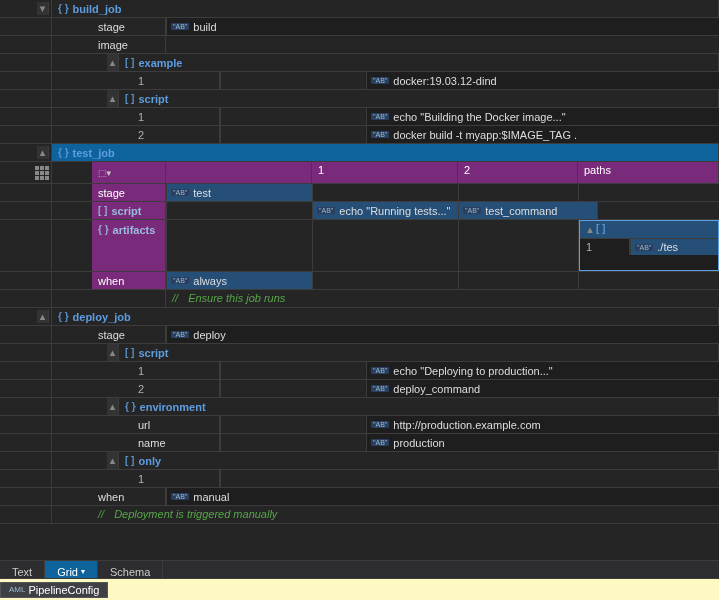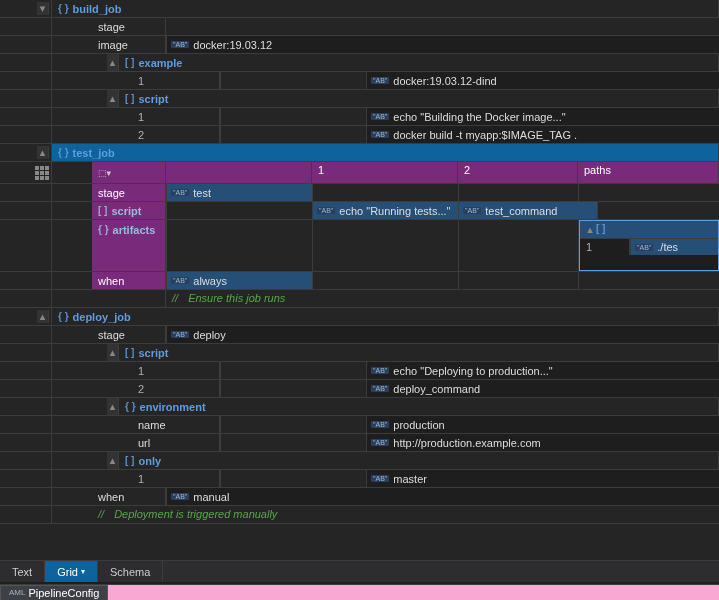--- a/index.html
+++ b/index.html
@@ -115,22 +115,22 @@
   display: flex;
   align-items: center;
   gap: 3px;
   cursor: pointer;
 }
 .btab.active { background: #0e639c; color: #fff; }
 .dropdown-caret { font-size: 8px; }
 .status-bar {
   position: absolute;
   bottom: 0; left: 0; right: 0;
-  height: 16px;
-  background: #f9a8d4;
+  height: 22px;
+  background: #fef9c3;
   border-top: 1px solid #3c3c3c;
   display: flex;
   align-items: center;
 }
 .status-tab {
   background: #3f3f46;
   color: #fff;
   padding: 1px 8px;
   font-size: 11px;
   display: flex;
@@ -168,31 +168,31 @@
         <span class="key-obj">build_job</span>
       </div>
   </div>
 
   <div class="row i1">
     <div class="gutter"></div>
       <div class="indent"></div>
     <div class="key-cell keycol-w1">
         <span class="key-plain">stage</span>
       </div>
+    <div class="val-cell">
+        <span class="type-badge">"AB"</span>
+        <span class="val-text">build</span>
+      </div>
   </div>
 
   <div class="row i1">
     <div class="gutter"></div>
       <div class="indent"></div>
     <div class="key-cell keycol-w1">
         <span class="key-plain">image</span>
-      </div>
-    <div class="val-cell">
-        <span class="type-badge">"AB"</span>
-        <span class="val-text">docker:19.03.12</span>
       </div>
   </div>
 
   <div class="row i2">
     <div class="gutter"></div>
       <div class="indent"></div>
     <div class="expander">▴</div>
     <div class="key-cell" style="flex:1">
         <span class="sym key-arr">[ ]</span>
         <span class="key-arr">example</span>
@@ -427,61 +427,57 @@
     <div class="expander">▴</div>
     <div class="key-cell" style="flex:1">
         <span class="sym key-obj">{ }</span>
         <span class="key-obj">environment</span>
       </div>
   </div>
   <div class="row i3">
     <div class="gutter"></div>
       <div class="indent"></div>
     <div class="key-cell keycol-w2">
+        <span class="key-plain">url</span>
+      </div>
+    <div class="val-cell valcol-fix" style="background:#252526"></div>
+    <div class="val-cell">
+        <span class="type-badge">"AB"</span>
+        <span class="val-text">http://production.example.com</span>
+      </div>
+  </div>
+  <div class="row i3">
+    <div class="gutter"></div>
+      <div class="indent"></div>
+    <div class="key-cell keycol-w2">
         <span class="key-plain">name</span>
       </div>
     <div class="val-cell valcol-fix" style="background:#252526"></div>
     <div class="val-cell">
         <span class="type-badge">"AB"</span>
         <span class="val-text">production</span>
-      </div>
-  </div>
-  <div class="row i3">
-    <div class="gutter"></div>
-      <div class="indent"></div>
-    <div class="key-cell keycol-w2">
-        <span class="key-plain">url</span>
-      </div>
-    <div class="val-cell valcol-fix" style="background:#252526"></div>
-    <div class="val-cell">
-        <span class="type-badge">"AB"</span>
-        <span class="val-text">http://production.example.com</span>
       </div>
   </div>
 
   <div class="row i2">
     <div class="gutter"></div>
       <div class="indent"></div>
     <div class="expander">▴</div>
     <div class="key-cell" style="flex:1">
         <span class="sym key-arr">[ ]</span>
         <span class="key-arr">only</span>
       </div>
   </div>
   <div class="row i3">
     <div class="gutter"></div>
       <div class="indent"></div>
     <div class="key-cell keycol-w2">
         <span class="key-num">1</span>
       </div>
     <div class="val-cell valcol-fix" style="background:#252526"></div>
-    <div class="val-cell">
-        <span class="type-badge">"AB"</span>
-        <span class="val-text">master</span>
-      </div>
   </div>
 
   <div class="row i1">
     <div class="gutter"></div>
       <div class="indent"></div>
     <div class="key-cell keycol-w1">
         <span class="key-plain">when</span>
       </div>
     <div class="val-cell">
         <span class="type-badge">"AB"</span>

